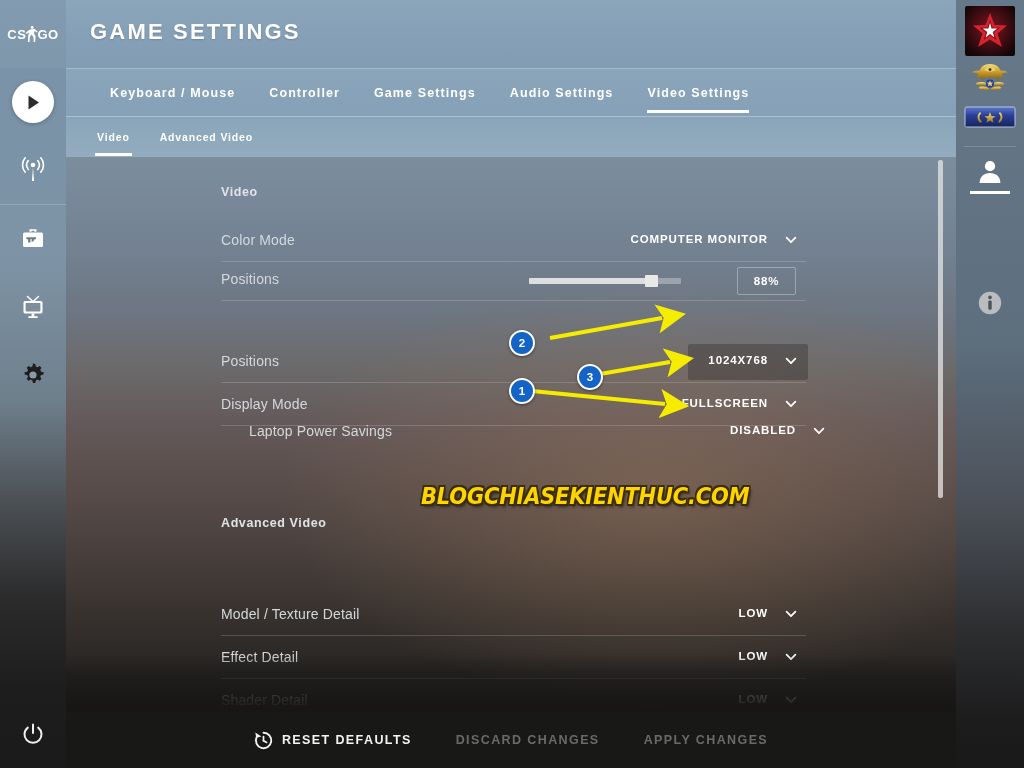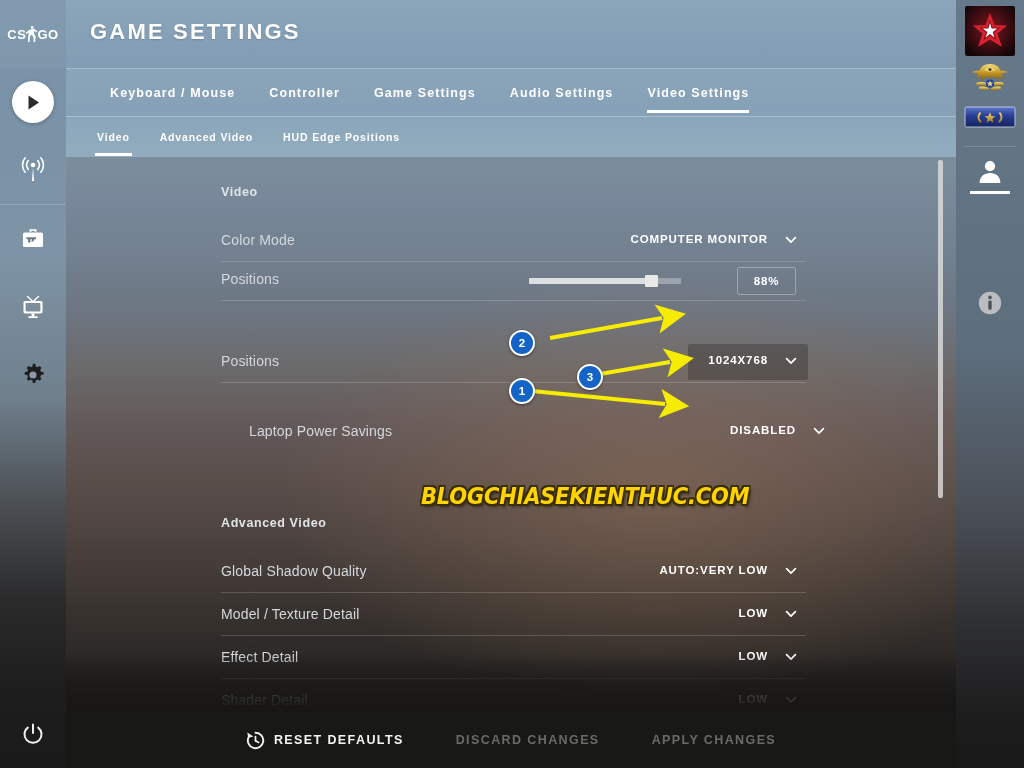--- a/index.html
+++ b/index.html
@@ -202,21 +202,21 @@
   .badge-item{width:68px;display:flex;align-items:center;justify-content:center;margin-bottom:4px;}
   .rp-div{position:absolute;left:8px;top:146px;width:52px;height:1px;background:rgba(255,255,255,0.18);}
   .profile-block{position:absolute;left:0;top:158px;width:68px;display:flex;flex-direction:column;align-items:center;}
   .profile-bar{width:40px;height:3px;background:#ffffff;margin-top:7px;}
   .info-item{position:absolute;left:0;top:290px;width:68px;display:flex;align-items:center;justify-content:center;}
 
   
   .bottombar{
     position:absolute;left:66px;bottom:0;width:890px;height:56px;
     background:#181817;
-    display:flex;align-items:center;justify-content:center;gap:8px;
+    display:flex;align-items:center;justify-content:center;gap:0px;
     z-index:7;
   }
   .bb-btn{
     display:flex;align-items:center;gap:9px;margin:0 22px;
     font-size:12.5px;font-weight:bold;letter-spacing:1.4px;cursor:pointer;
   }
   .bb-btn.on{color:#f3f3f1;}
   .bb-btn.off{color:#6b6a66;cursor:default;}
 </style>
 </head>
@@ -316,24 +316,20 @@
 
   <div class="subtabbar">
     <div class="subtab active">
       <span>Video</span>
       <div class="sub-ul"></div>
     </div>
     <div class="subtab">
       <span>Advanced Video</span>
       <div class="sub-ul"></div>
     </div>
-    <div class="subtab">
-      <span>HUD Edge Positions</span>
-      <div class="sub-ul"></div>
-    </div>
   </div>
 
   <div class="content">
     <div class="content-inner">
 
       <div class="section-head" style="left:155px;top:29px;">Video</div>
 
       <div class="row" style="top:63px;">
         <div class="rlabel">Color Mode</div>
         <div class="rvalue">COMPUTER MONITOR</div>
@@ -362,43 +358,43 @@
         <div class="rlabel">Positions</div>
         <div class="rvalue">1024X768</div>
         <div class="chev">
           <svg width="12" height="12" viewBox="0 0 12 12">
               <path d="M1.6 3.6 L6 8.2 L10.4 3.6" stroke="#ffffff" stroke-width="1.7" fill="none" stroke-linecap="round" stroke-linejoin="round"></path>
             </svg>
         </div>
         <div class="rline"></div>
       </div>
 
+      <div class="row" style="top:227px;">
+        <div class="rlabel">Display Mode</div>
+        <div class="rvalue">FULLSCREEN</div>
+        <div class="chev">
+          <svg width="12" height="12" viewBox="0 0 12 12">
+              <path d="M1.6 3.6 L6 8.2 L10.4 3.6" stroke="#ffffff" stroke-width="1.7" fill="none" stroke-linecap="round" stroke-linejoin="round"></path>
+            </svg>
+        </div>
+        <div class="rline"></div>
+      </div>
 
       <div class="row" style="top:254px;margin-left:28px;">
         <div class="rlabel">Laptop Power Savings</div>
         <div class="rvalue">DISABLED</div>
         <div class="chev">
           <svg width="12" height="12" viewBox="0 0 12 12">
               <path d="M1.6 3.6 L6 8.2 L10.4 3.6" stroke="#ffffff" stroke-width="1.7" fill="none" stroke-linecap="round" stroke-linejoin="round"></path>
             </svg>
         </div>
       </div>
 
       <div class="section-head" style="left:155px;top:360px;">Advanced Video</div>
 
-      <div class="row" style="top:394px;">
-        <div class="rlabel">Global Shadow Quality</div>
-        <div class="rvalue">AUTO:VERY LOW</div>
-        <div class="chev">
-          <svg width="12" height="12" viewBox="0 0 12 12">
-              <path d="M1.6 3.6 L6 8.2 L10.4 3.6" stroke="#ffffff" stroke-width="1.7" fill="none" stroke-linecap="round" stroke-linejoin="round"></path>
-            </svg>
-        </div>
-        <div class="rline"></div>
-      </div>
 
       <div class="row" style="top:437px;">
         <div class="rlabel">Model / Texture Detail</div>
         <div class="rvalue">LOW</div>
         <div class="chev">
           <svg width="12" height="12" viewBox="0 0 12 12">
               <path d="M1.6 3.6 L6 8.2 L10.4 3.6" stroke="#ffffff" stroke-width="1.7" fill="none" stroke-linecap="round" stroke-linejoin="round"></path>
             </svg>
         </div>
         <div class="rline"></div>

